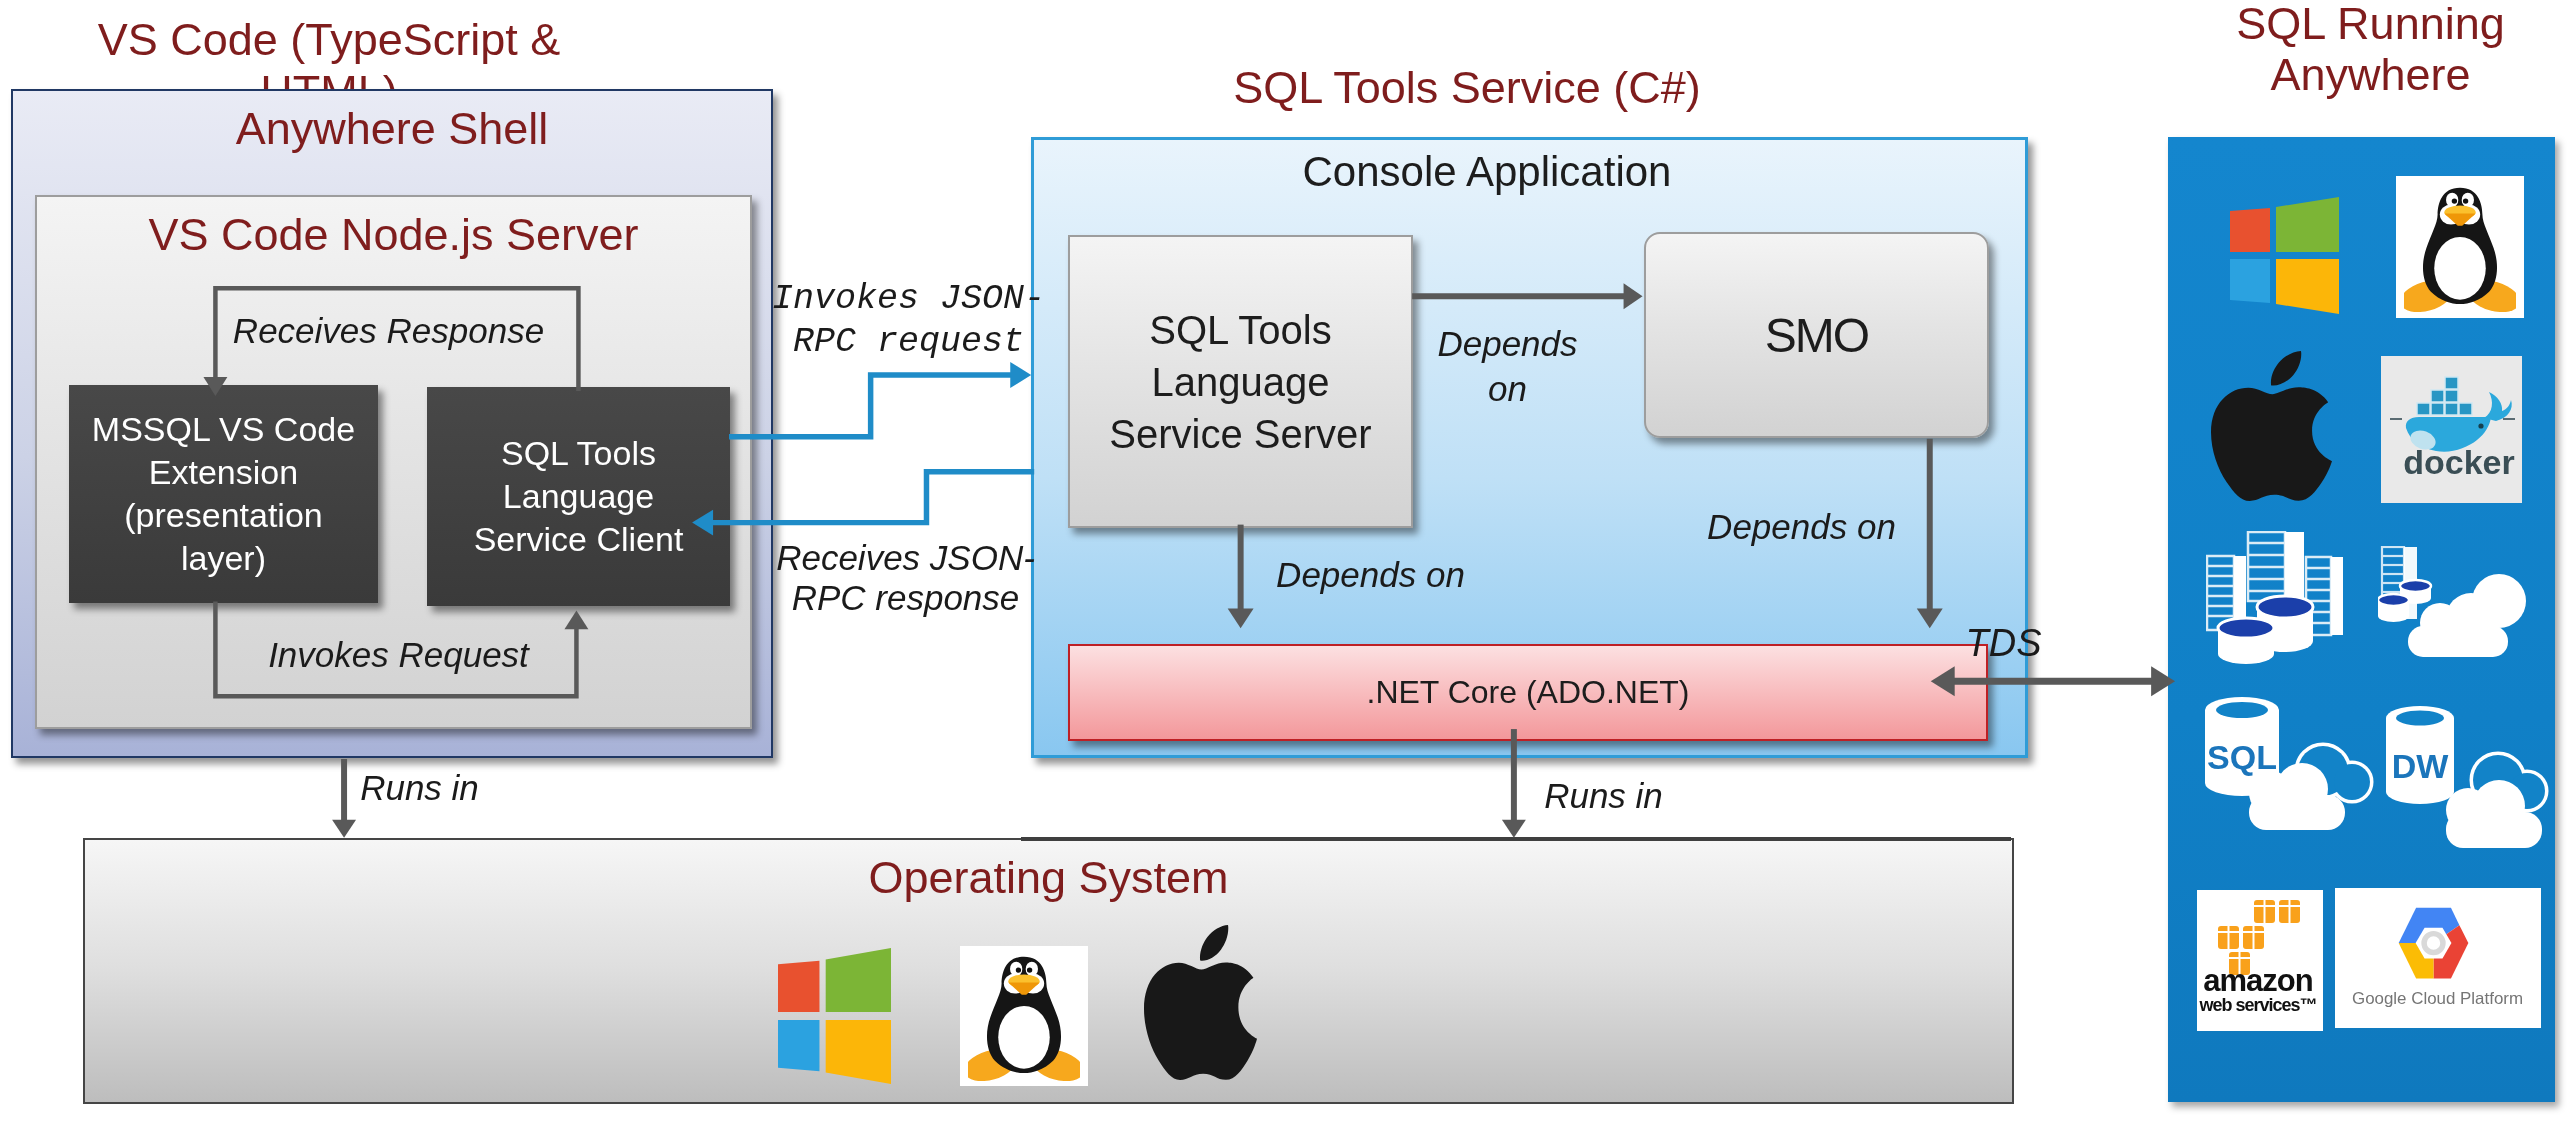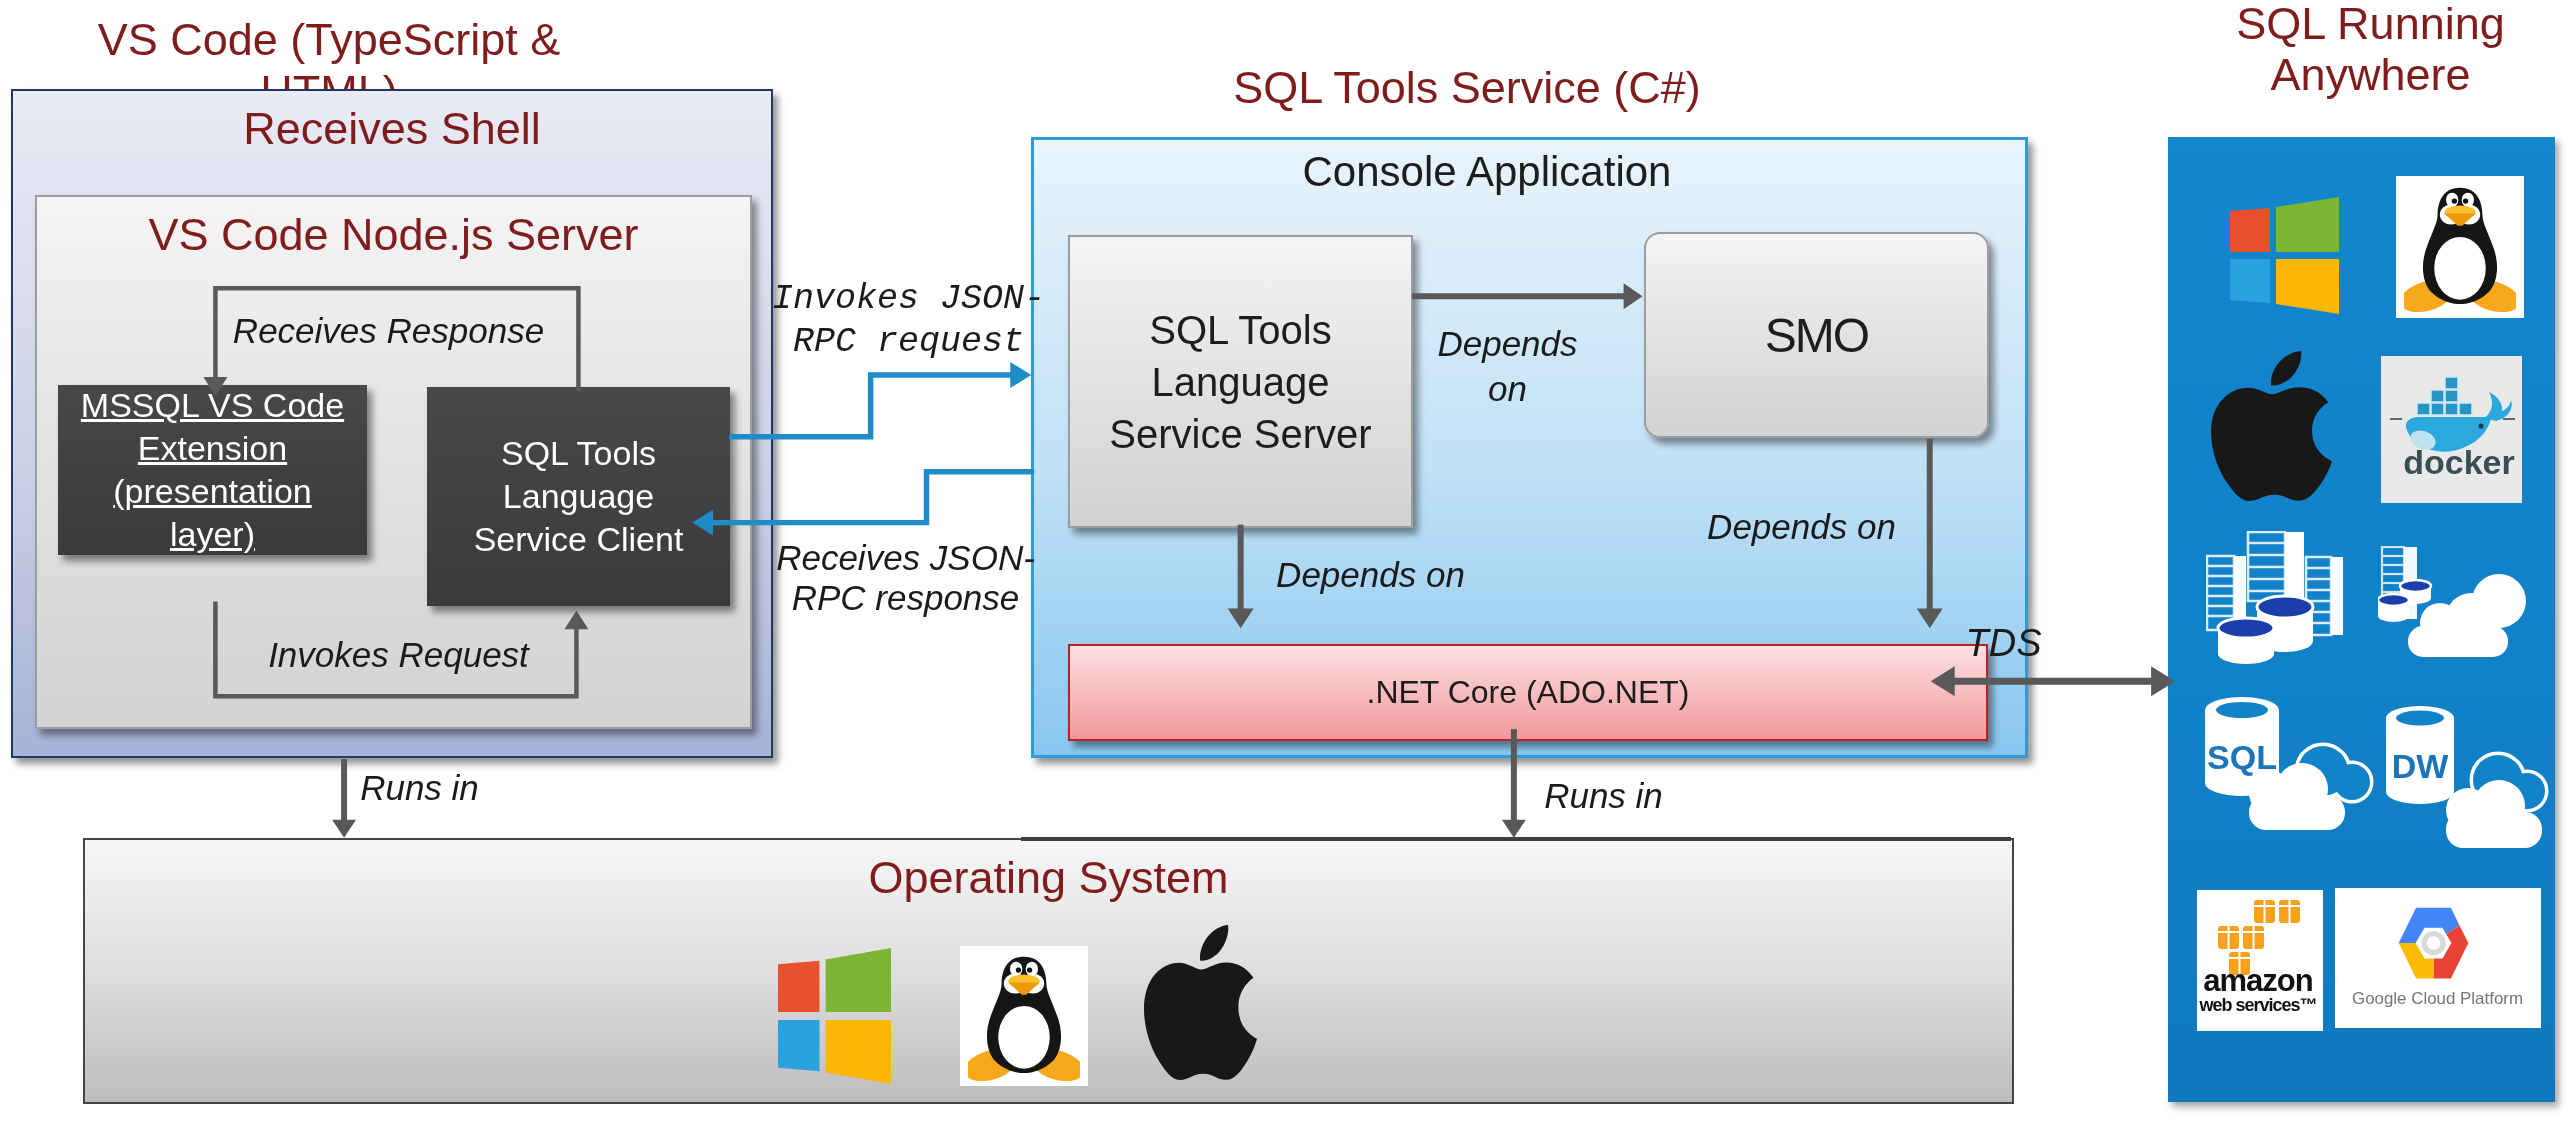--- a/index.html
+++ b/index.html
@@ -18,26 +18,26 @@
 </head>
 <body>
 <div id="canvas">
 
   <div class="abs ctr ttl" style="left:40px;top:14px;width:578px;">VS Code (TypeScript &amp; HTML)</div>
   <div class="abs ctr ttl" style="left:1168px;top:62px;width:598px;">SQL Tools Service (C#)</div>
   <div class="abs ctr ttl" style="left:2177px;top:-2px;width:387px;line-height:51px;">SQL Running<br>Anywhere</div>
 
   <div class="abs box-shadow" style="left:11px;top:89px;width:758px;height:665px;
       border:2px solid #203864;background:linear-gradient(180deg,#e9ebf5 0%,#ccd2e6 55%,#a8b2d7 100%);"></div>
-  <div class="abs ctr ttl" style="left:11px;top:103px;width:762px;">Receives Shell</div>
+  <div class="abs ctr ttl" style="left:11px;top:103px;width:762px;">Anywhere Shell</div>
 
   <div class="abs grayBox box-shadow" style="left:35px;top:195px;width:713px;height:530px;"></div>
   <div class="abs ctr ttl" style="left:35px;top:209px;width:717px;">VS Code Node.js Server</div>
 
-  <div class="abs darkBox" style="left:58px;top:385px;width:309px;height:170px;text-decoration:underline;">MSSQL VS Code<br>Extension<br>(presentation<br>layer)</div>
+  <div class="abs darkBox" style="left:69px;top:385px;width:309px;height:218px;">MSSQL VS Code<br>Extension<br>(presentation<br>layer)</div>
   <div class="abs darkBox" style="left:427px;top:387px;width:303px;height:219px;">SQL Tools<br>Language<br>Service Client</div>
 
   <div class="abs box-shadow" style="left:1031px;top:137px;width:991px;height:615px;
       border:3px solid #2f9cd7;background:linear-gradient(180deg,#e9f4fc 0%,#bfe0f6 55%,#89c7f0 100%);"></div>
   <div class="abs ctr" style="left:1034px;top:148px;width:906px;font-size:42px;color:#1d1d1d;">Console Application</div>
 
   <div class="abs grayBox box-shadow" style="left:1068px;top:235px;width:341px;height:289px;
       display:flex;align-items:center;justify-content:center;text-align:center;
       font-size:40px;line-height:52px;color:#1d1d1d;">SQL Tools<br>Language<br>Service Server</div>
 

